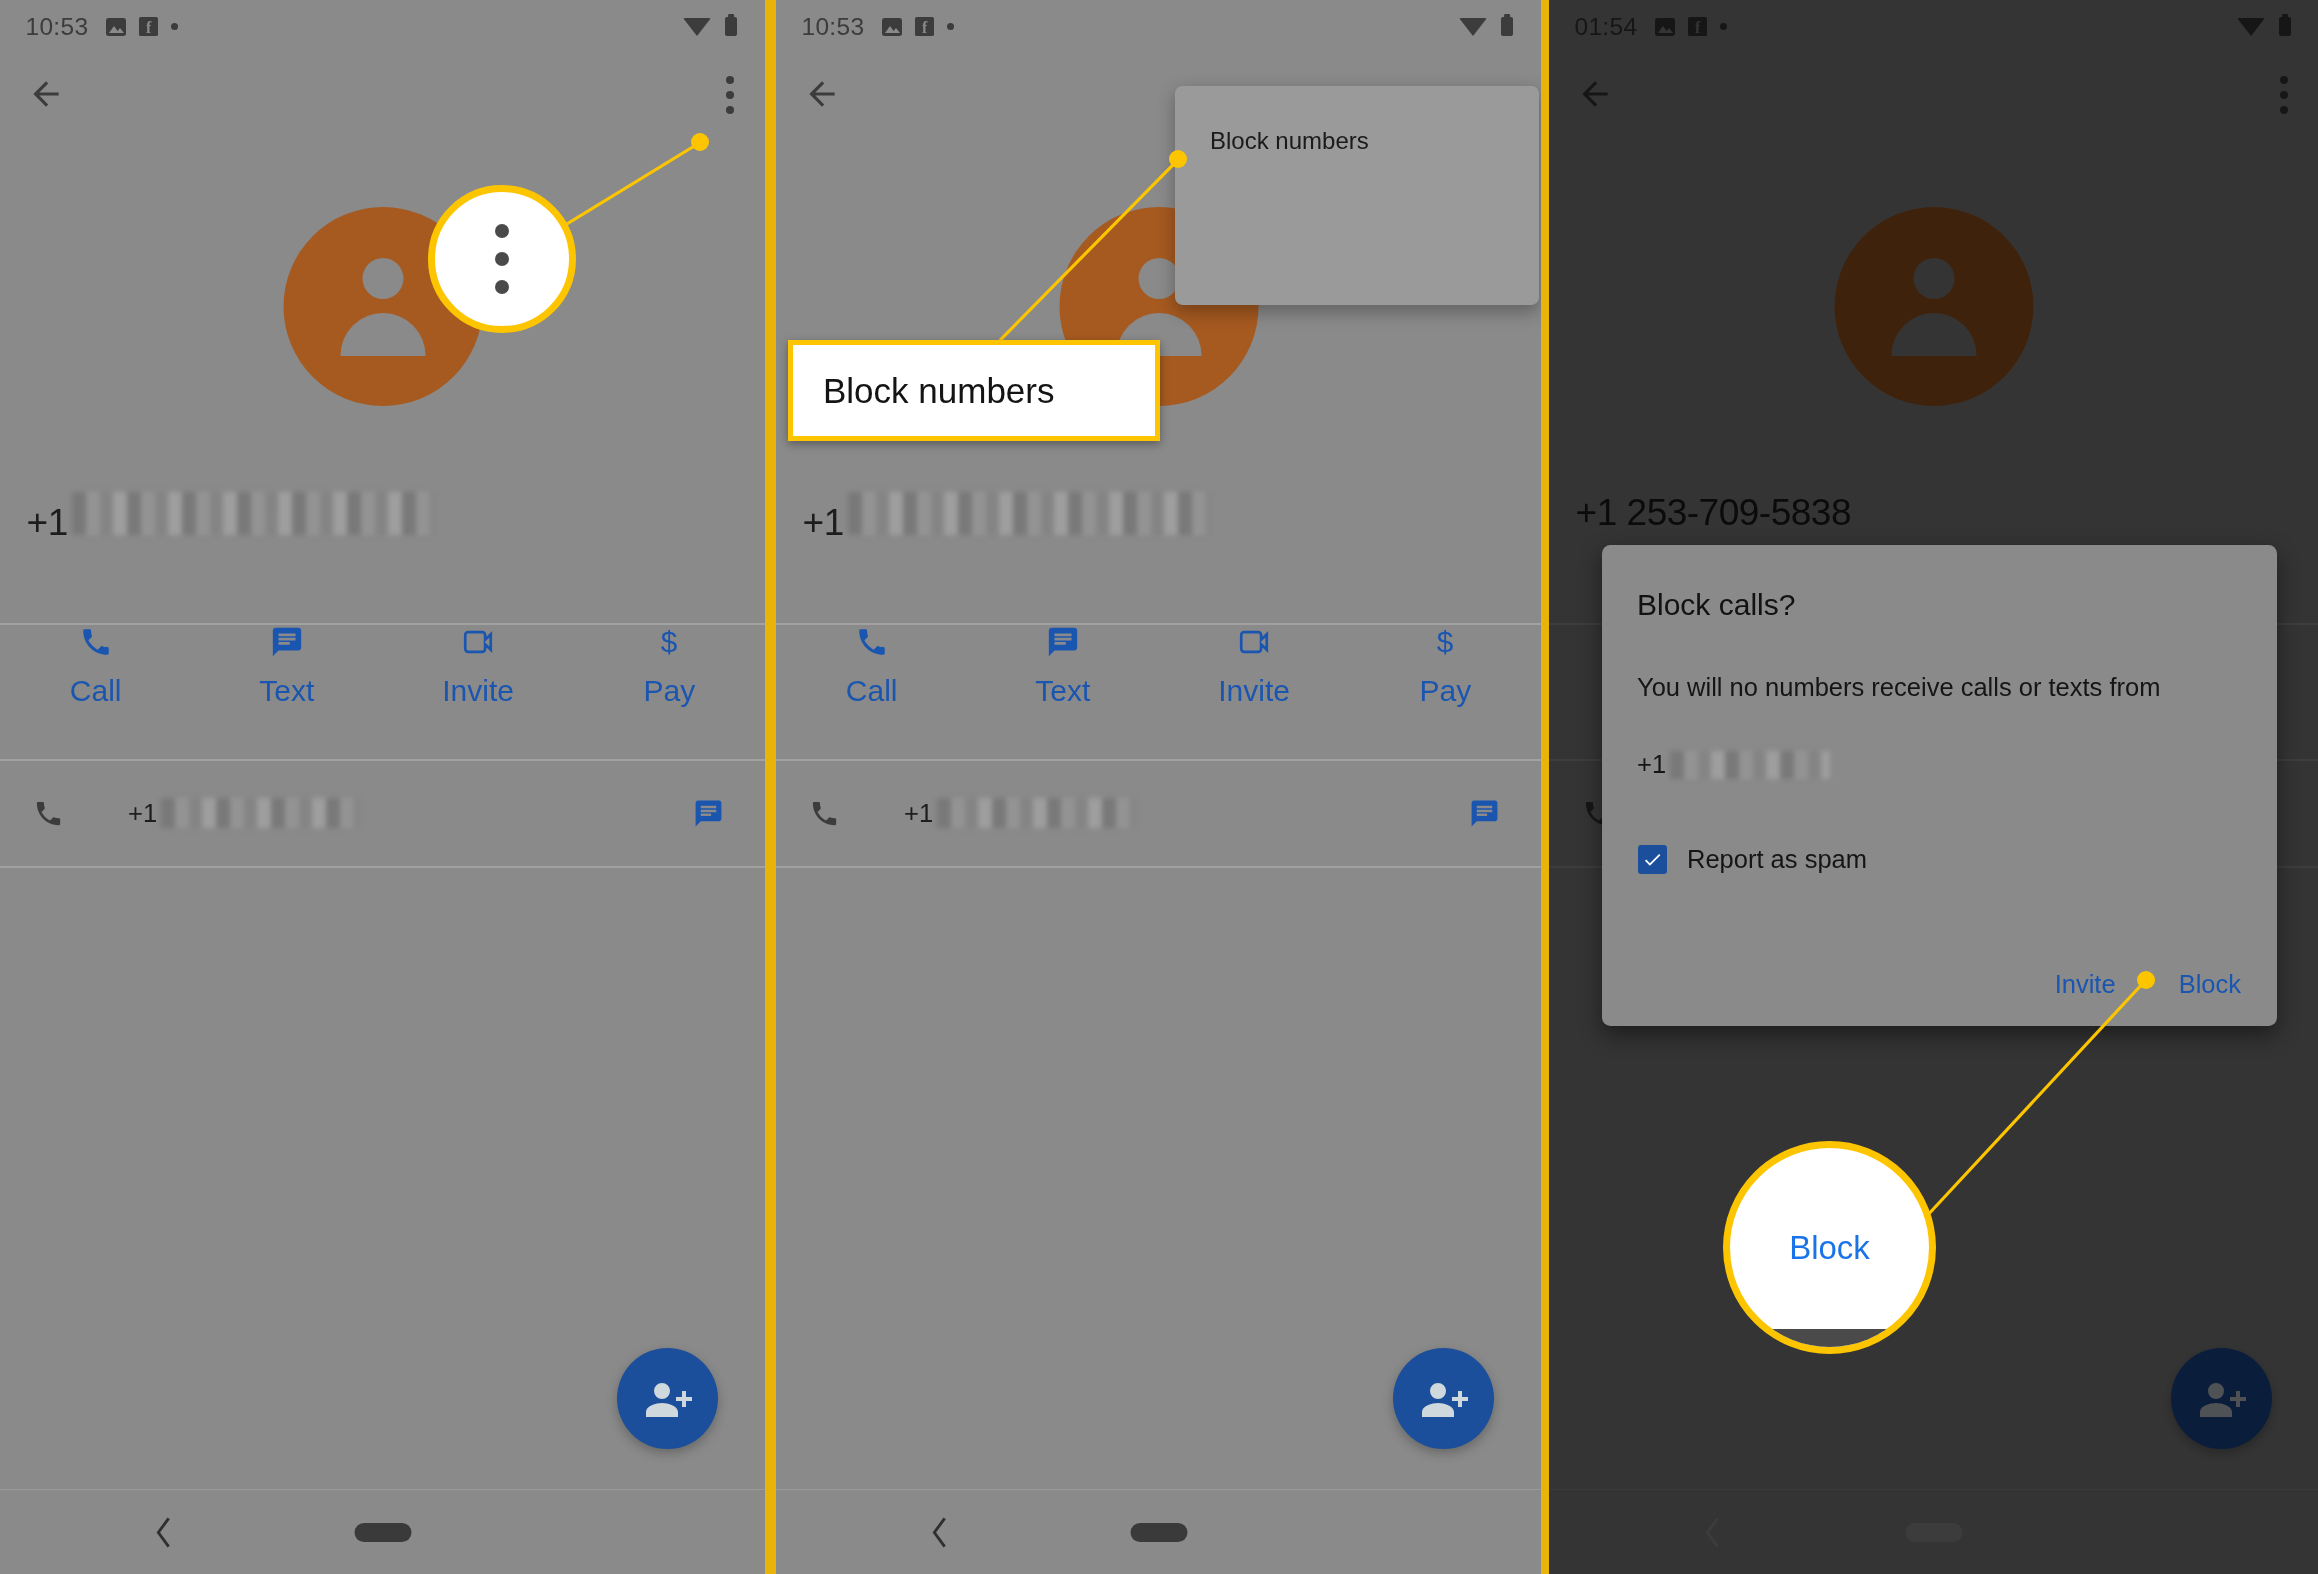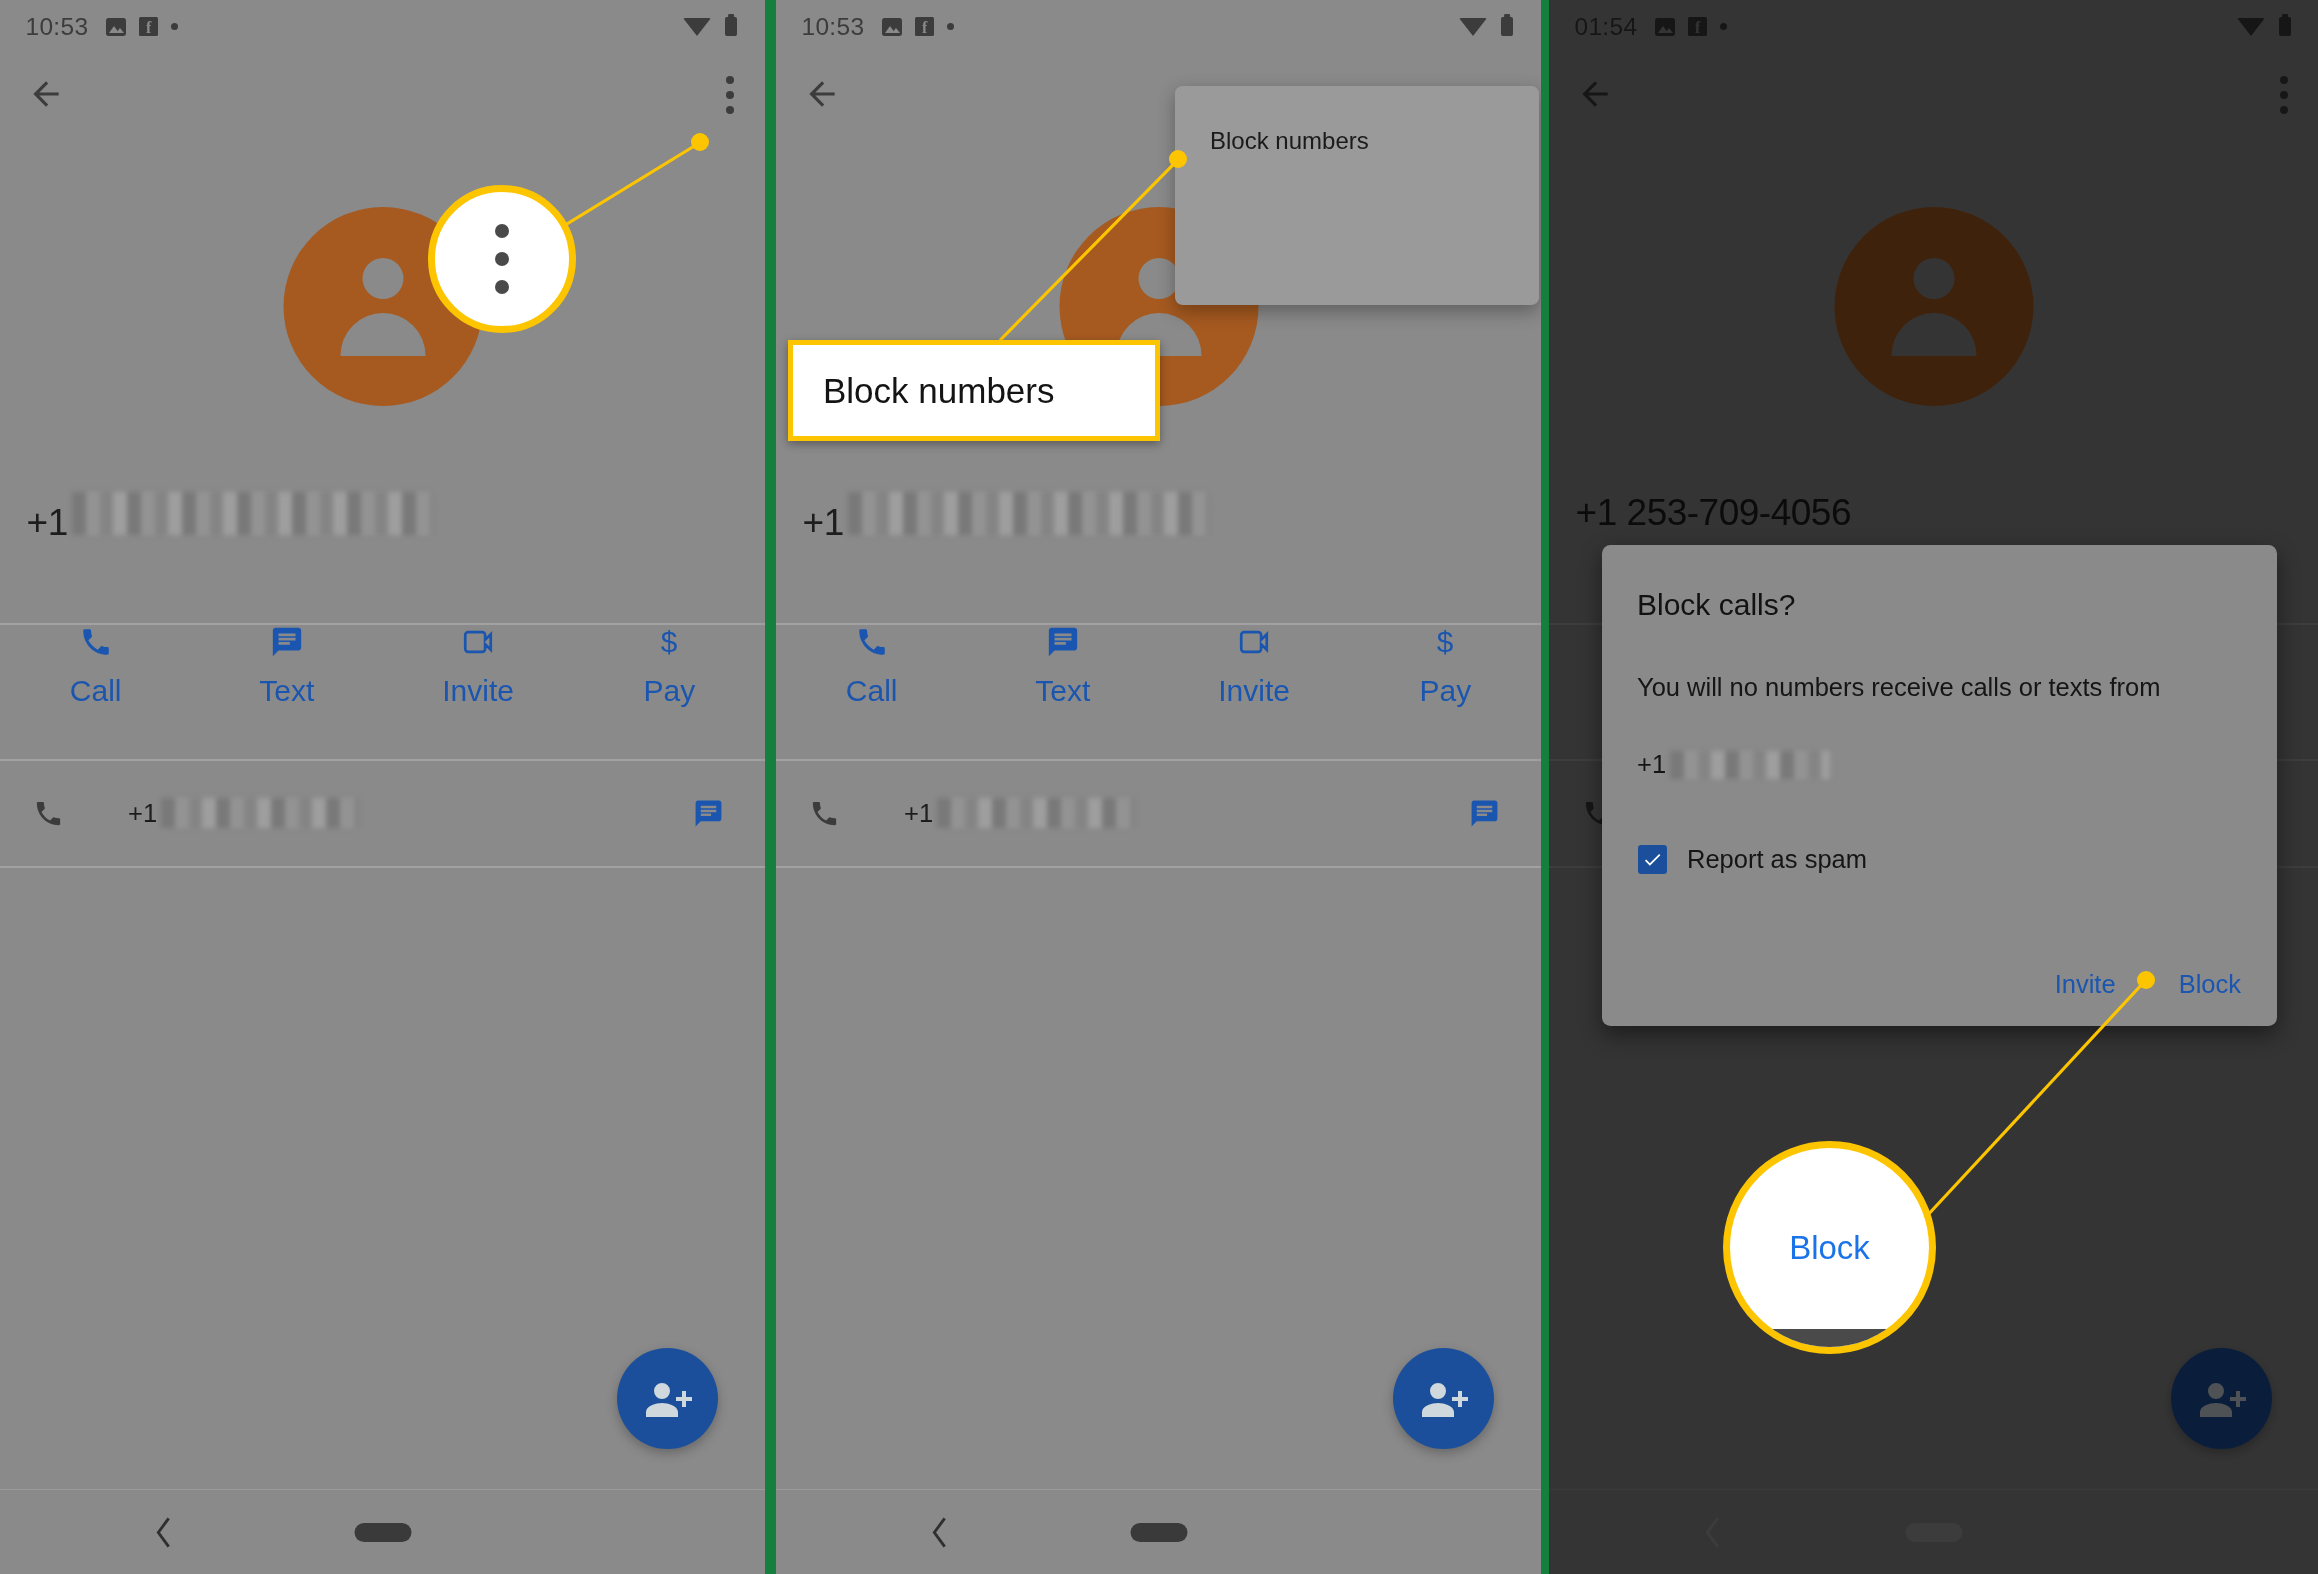--- a/index.html
+++ b/index.html
@@ -2,21 +2,21 @@
 <html style="font-size:8.5px"><head>
 <meta charset="utf-8">
 <style>
   * { box-sizing: border-box; margin: 0; padding: 0; }
   html, body {
     width: 2319px; height: 1574px;
     background: #151515;
     font-family: "Liberation Sans", sans-serif;
     overflow: hidden;
   }
-  .stage { position: relative; width: 2319px; height: 1574px; background: #15803d; }
+  .stage { position: relative; width: 2319px; height: 1574px; background: #eab308; }
 
   
   .panel {
     position: absolute; top: 0; height: 1574px;
     background: #8a8a8a; overflow: hidden;
   }
   #panel-1 { left: 0;    width: 765px; }
   #panel-2 { left: 776px; width: 765px; }
   #panel-3 { left: 1549px; width: 770px; }
   #panel-3 .panel-surface { background: #8a8a8a; }
@@ -447,21 +447,21 @@
           <span></span>
           <span></span>
       </div>
     </div>
 
     <div class="avatar">
       <div class="glyph-head"></div>
       <div class="glyph-body"></div>
     </div>
 
-    <div class="phone-head">+1 253-709-4056</div>
+    <div class="phone-head">+1 253-709-5838</div>
 
     <div class="divider" style="top:623px"></div>
     <div class="actions">
       <div class="action">
         <svg width="34" height="34" viewBox="0 0 24 24">
             <path d="M6.6 10.8c1.4 2.8 3.8 5.1 6.6 6.6l2.2-2.2c.3-.3.7-.4 1-.2 1.1.4 2.4.6 3.6.6.6 0 1 .4 1 1V20c0 .6-.4 1-1 1C10.5 21 3 13.5 3 4c0-.6.4-1 1-1h3.5c.6 0 1 .4 1 1 0 1.3.2 2.5.6 3.6.1.3 0 .7-.2 1l-2.3 2.2z" fill="#1a56b0"></path>
           </svg>
       </div>
       <div class="action">
         <svg width="34" height="34" viewBox="0 0 24 24">

